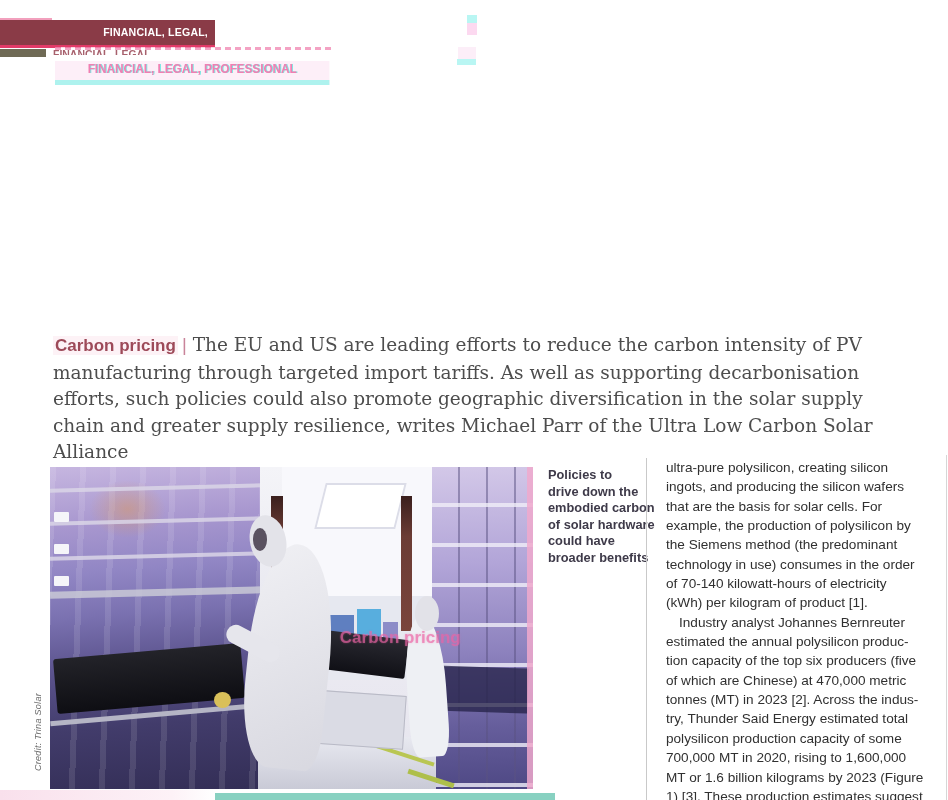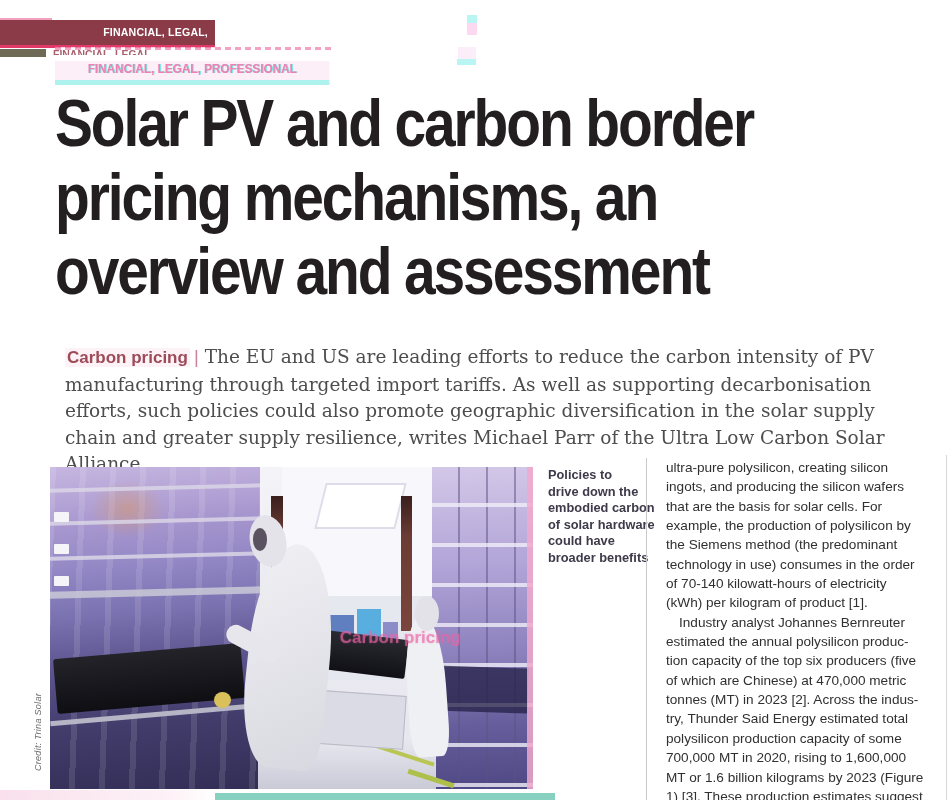--- a/index.html
+++ b/index.html
@@ -28,21 +28,21 @@
   .gsq.pink1{left:467px;top:23px;width:10px;height:12px;background:#fcd9f0;}
   .gsq.pink2{left:458px;top:47px;width:18px;height:12px;background:#fceef8;}
   .gsq.cyan2{left:457px;top:59px;width:19px;height:6px;background:#b9f6f3;}
 
   
   .headline{position:absolute;left:55px;top:86px;margin:0;color:#231f20;font-weight:bold;}
   .hl-line{font-size:67px;line-height:74px;letter-spacing:-2.5px;transform:scaleX(.85);
     transform-origin:0 50%;white-space:nowrap;}
 
   
-  .standfirst{position:absolute;left:53px;top:332px;width:852px;margin:12px;
+  .standfirst{position:absolute;left:53px;top:332px;width:852px;margin:0;
     font-family:"DejaVu Serif",serif;font-size:18.5px;line-height:26.5px;color:#4d4d4d;}
   .kicker{font-family:"Liberation Sans",sans-serif;font-weight:bold;font-size:17px;color:#9d4a59;
     background:#fdf2f6;padding:0 2px;}
   .sep{color:#c9849a;font-family:"Liberation Sans",sans-serif;padding:0 6px 0 4px;}
 
   
   .credit{position:absolute;left:33px;top:693px;writing-mode:vertical-rl;transform:rotate(180deg);
     font-style:italic;font-size:9px;color:#6b6b6b;letter-spacing:.3px;}
   .divider{position:absolute;left:646px;top:458px;width:1px;height:342px;background:#c9c9c9;}
   .edge-line{position:absolute;left:946px;top:455px;width:1px;height:345px;background:#d6d6d6;}
@@ -130,25 +130,20 @@
   </div>
   <div class="banner-redline"></div>
   <div class="banner-dotline"></div>
   <div class="banner-echo-dark">FINANCIAL, LEGAL, PROFESSIONAL</div>
   <div class="banner-echo-pink">FINANCIAL, LEGAL, PROFESSIONAL</div>
   <div class="gsq cyan1"></div>
   <div class="gsq pink1"></div>
   <div class="gsq pink2"></div>
   <div class="gsq cyan2"></div>
 
-  <h1 class="headline">
-    <div class="hl-line">Solar PV and carbon border</div>
-    <div class="hl-line">pricing mechanisms, an</div>
-    <div class="hl-line">overview and assessment</div>
-  </h1>
 
   <p class="standfirst"><span class="kicker">Carbon pricing</span><span class="sep">|</span><span>The EU and US are leading efforts to reduce the carbon intensity of PV manufacturing through targeted import tariffs. As well as supporting decarbonisation efforts, such policies could also promote geographic diversification in the solar supply chain and greater supply resilience, writes Michael Parr of the Ultra Low Carbon Solar Alliance</span></p>
 
   <div class="credit">Credit: Trina Solar</div>
 
   <div class="photo">
     <div class="ph ceiling"></div>
     <div class="ph ceiling-light"></div>
     <div class="ph far-wall"></div>
     <div class="ph eq1"></div>

